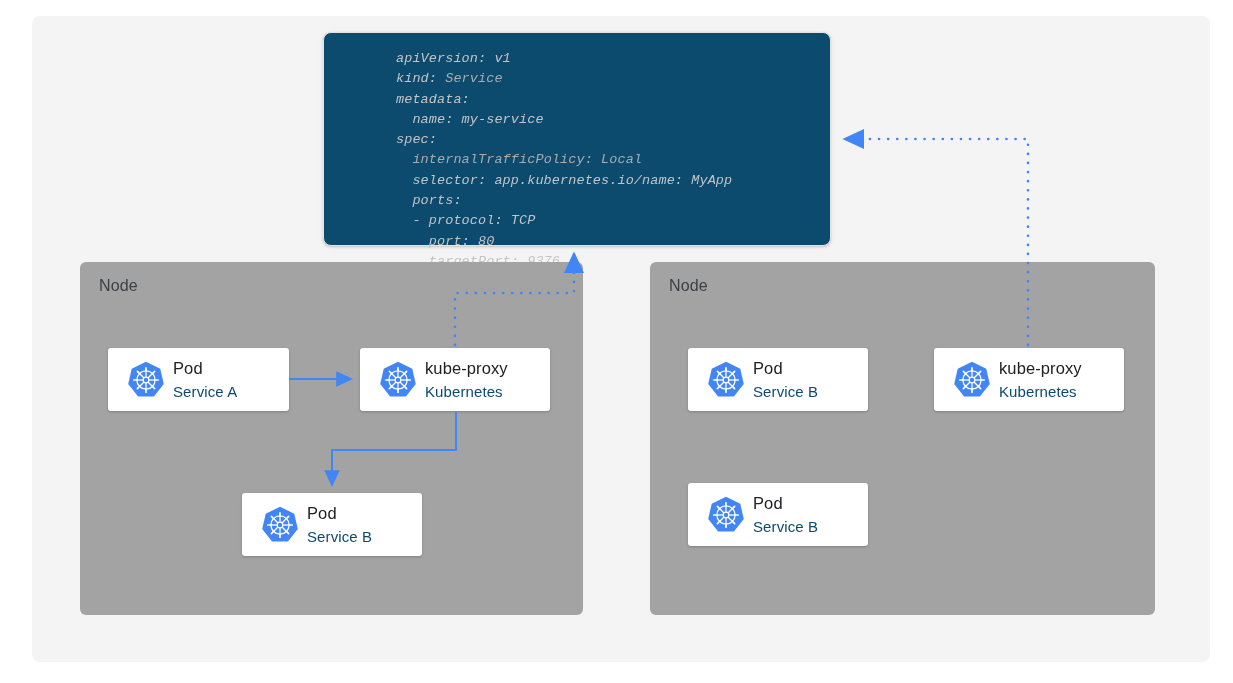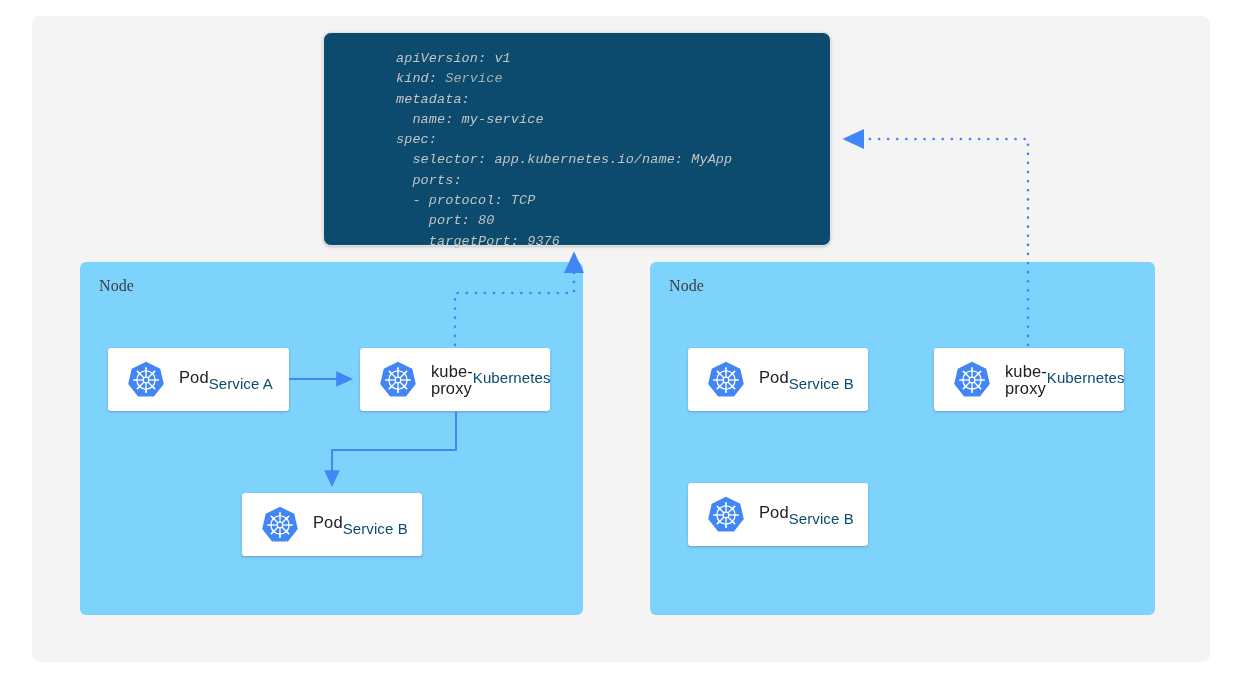--- a/index.html
+++ b/index.html
@@ -51,23 +51,22 @@
     letter-spacing: .1px;
   }
   #yaml-code .b {
     font-weight: normal;
     color: #a9abad;
   }
 
   
   .node-panel {
     position: absolute;
-    background: #7dd3fc;
+    background: #a3a3a3;
     border-radius: 6px;
-    font-family: Liberation Serif, serif;
   }
   #node-left  { left: 80px;  top: 262px; width: 503px; height: 353px; }
   #node-right { left: 650px; top: 262px; width: 505px; height: 353px; }
   .node-label {
     position: absolute;
     left: 19px;
     top: 15px;
     font-size: 16px;
     color: #3c4043;
     letter-spacing: .1px;
@@ -83,23 +82,23 @@
     align-items: center;
     box-sizing: border-box;
   }
   .card .logo {
     width: 38px;
     height: 38px;
     margin-left: 19px;
     flex: 0 0 auto;
   }
   .card .txt {
-    margin-left: 14px;
+    margin-left: 8px;
     display: flex;
-    flex-direction: row;
+    flex-direction: column;
     justify-content: center;
     line-height: 1;
   }
   .card .title {
     font-size: 16.5px;
     color: #202124;
     letter-spacing: .1px;
   }
   .card .sub {
     font-size: 15px;
@@ -128,20 +127,21 @@
 <body>
 
 <div id="canvas"></div>
 
 <div id="yaml-card">
   <div id="yaml-code">apiVersion: v1
 kind: <span class="b">Service</span>
 metadata:
   name: my-service
 spec:
+  <span class="b">internalTrafficPolicy: Local</span>
   selector: app.kubernetes.io/name: MyApp
   ports:
   - protocol: TCP
     port: 80
     targetPort: 9376</div>
 </div>
 
 <div class="node-panel" id="node-left">
   <div class="node-label">Node</div>
 </div>

